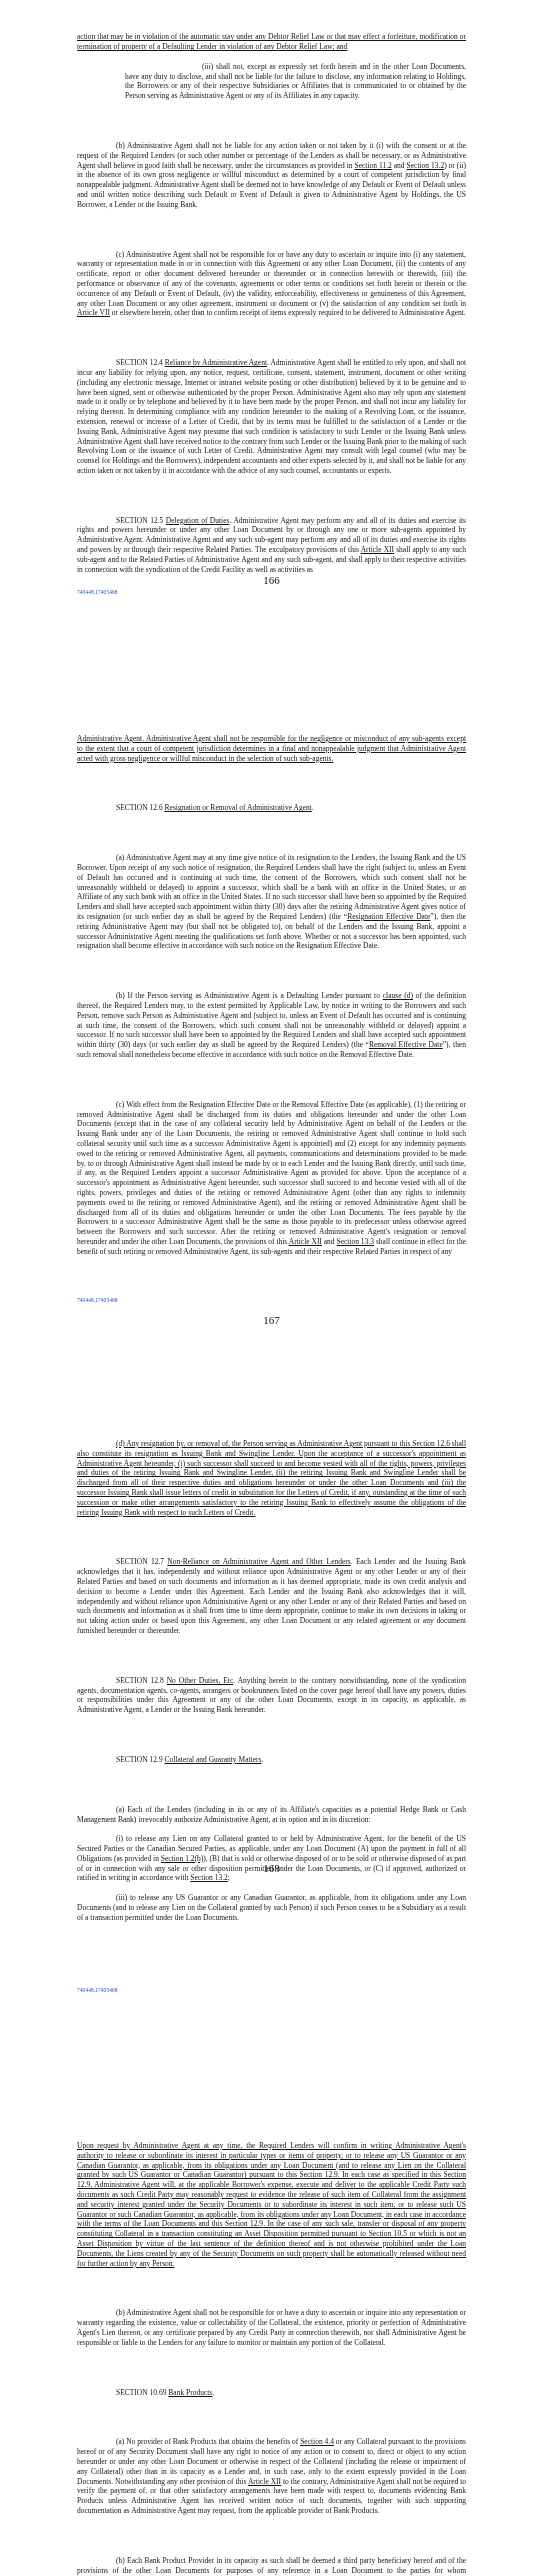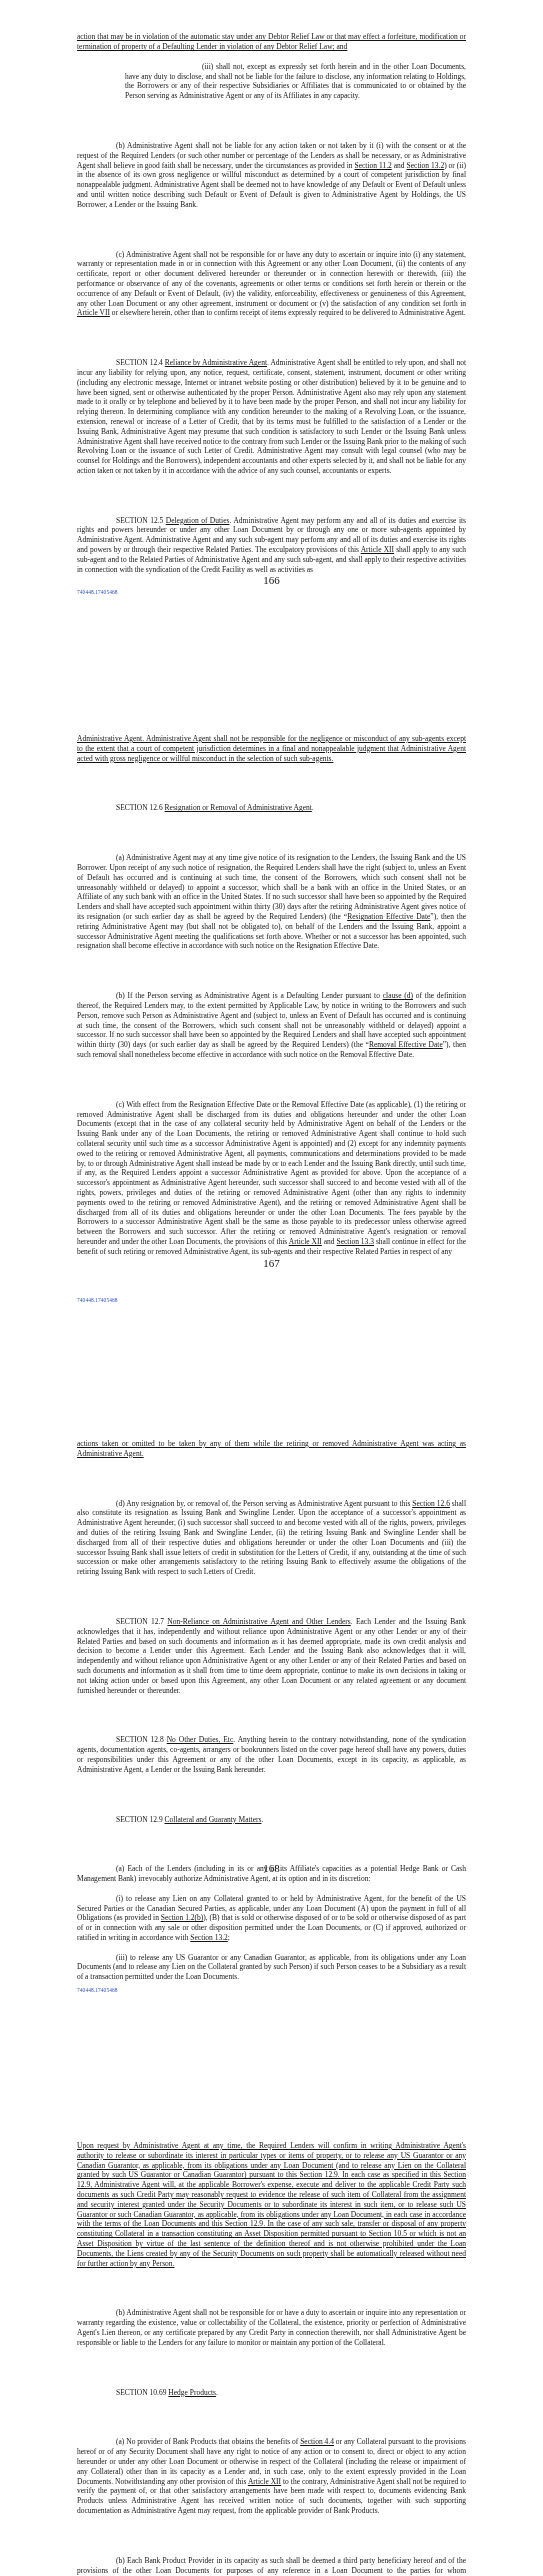--- a/index.html
+++ b/index.html
@@ -59,38 +59,37 @@
   <div class="page-number" style="top:574px">166</div>
   <div class="footer-ref" style="top:589px">740448.17405468</div>
 
   <div class="page-body" style="top:716px">
       <p class="para cont"><span>Administrative Agent. Administrative Agent shall not be responsible for the negligence or misconduct of any sub-agents except to the extent that a court of competent jurisdiction determines in a final and nonappealable judgment that Administrative Agent acted with gross negligence or willful misconduct in the selection of such sub-agents.</span></p>
       <p class="para ind1"><span>SECTION 12.6 </span><span class="u">Resignation or Removal of Administrative Agent</span><span>.</span></p>
       <p class="para ind1"><span>(a) Administrative Agent may at any time give notice of its resignation to the Lenders, the Issuing Bank and the US Borrower. Upon receipt of any such notice of resignation, the Required Lenders shall have the right (subject to, unless an Event of Default has occurred and is continuing at such time, the consent of the Borrowers, which such consent shall not be unreasonably withheld or delayed) to appoint a successor, which shall be a bank with an office in the United States, or an Affiliate of any such bank with an office in the United States. If no such successor shall have been so appointed by the Required Lenders and shall have accepted such appointment within thirty (30) days after the retiring Administrative Agent gives notice of its resignation (or such earlier day as shall be agreed by the Required Lenders) (the “</span><span class="u">Resignation Effective Date</span><span>”), then the retiring Administrative Agent may (but shall not be obligated to), on behalf of the Lenders and the Issuing Bank, appoint a successor Administrative Agent meeting the qualifications set forth above. Whether or not a successor has been appointed, such resignation shall become effective in accordance with such notice on the Resignation Effective Date.</span></p>
       <p class="para ind1"><span>(b) If the Person serving as Administrative Agent is a Defaulting Lender pursuant to </span><span class="u">clause (d)</span><span> of the definition thereof, the Required Lenders may, to the extent permitted by Applicable Law, by notice in writing to the Borrowers and such Person, remove such Person as Administrative Agent and (subject to, unless an Event of Default has occurred and is continuing at such time, the consent of the Borrowers, which such consent shall not be unreasonably withheld or delayed) appoint a successor. If no such successor shall have been so appointed by the Required Lenders and shall have accepted such appointment within thirty (30) days (or such earlier day as shall be agreed by the Required Lenders) (the “</span><span class="u">Removal Effective Date</span><span>”), then such removal shall nonetheless become effective in accordance with such notice on the Removal Effective Date.</span></p>
       <p class="para ind1"><span>(c) With effect from the Resignation Effective Date or the Removal Effective Date (as applicable), (1) the retiring or removed Administrative Agent shall be discharged from its duties and obligations hereunder and under the other Loan Documents (except that in the case of any collateral security held by Administrative Agent on behalf of the Lenders or the Issuing Bank under any of the Loan Documents, the retiring or removed Administrative Agent shall continue to hold such collateral security until such time as a successor Administrative Agent is appointed) and (2) except for any indemnity payments owed to the retiring or removed Administrative Agent, all payments, communications and determinations provided to be made by, to or through Administrative Agent shall instead be made by or to each Lender and the Issuing Bank directly, until such time, if any, as the Required Lenders appoint a successor Administrative Agent as provided for above. Upon the acceptance of a successor's appointment as Administrative Agent hereunder, such successor shall succeed to and become vested with all of the rights, powers, privileges and duties of the retiring or removed Administrative Agent (other than any rights to indemnity payments owed to the retiring or removed Administrative Agent), and the retiring or removed Administrative Agent shall be discharged from all of its duties and obligations hereunder or under the other Loan Documents. The fees payable by the Borrowers to a successor Administrative Agent shall be the same as those payable to its predecessor unless otherwise agreed between the Borrowers and such successor. After the retiring or removed Administrative Agent's resignation or removal hereunder and under the other Loan Documents, the provisions of this </span><span class="u">Article XII</span><span> and </span><span class="u">Section 13.3</span><span> shall continue in effect for the benefit of such retiring or removed Administrative Agent, its sub-agents and their respective Related Parties in respect of any</span></p>
     </div>
-  <div class="page-number" style="top:1257px">167</div>
+  <div class="page-number" style="top:1314px">167</div>
   <div class="footer-ref" style="top:1297px">740448.17405468</div>
 
   <div class="page-body" style="top:1421px">
-      <p class="para cont"><span>actions taken or omitted to be taken by any of them while the retiring or removed Administrative Agent was acting as Administrative Agent.</span></p>
       <p class="para ind1"><span>(d) Any resignation by, or removal of, the Person serving as Administrative Agent pursuant to this </span><span class="u">Section 12.6</span><span> shall also constitute its resignation as Issuing Bank and Swingline Lender. Upon the acceptance of a successor's appointment as Administrative Agent hereunder, (i) such successor shall succeed to and become vested with all of the rights, powers, privileges and duties of the retiring Issuing Bank and Swingline Lender, (ii) the retiring Issuing Bank and Swingline Lender shall be discharged from all of their respective duties and obligations hereunder or under the other Loan Documents and (iii) the successor Issuing Bank shall issue letters of credit in substitution for the Letters of Credit, if any, outstanding at the time of such succession or make other arrangements satisfactory to the retiring Issuing Bank to effectively assume the obligations of the retiring Issuing Bank with respect to such Letters of Credit.</span></p>
       <p class="para ind1"><span>SECTION 12.7 </span><span class="u">Non-Reliance on Administrative Agent and Other Lenders</span><span>. Each Lender and the Issuing Bank acknowledges that it has, independently and without reliance upon Administrative Agent or any other Lender or any of their Related Parties and based on such documents and information as it has deemed appropriate, made its own credit analysis and decision to become a Lender under this Agreement. Each Lender and the Issuing Bank also acknowledges that it will, independently and without reliance upon Administrative Agent or any other Lender or any of their Related Parties and based on such documents and information as it shall from time to time deem appropriate, continue to make its own decisions in taking or not taking action under or based upon this Agreement, any other Loan Document or any related agreement or any document furnished hereunder or thereunder.</span></p>
       <p class="para ind1"><span>SECTION 12.8 </span><span class="u">No Other Duties, Etc</span><span>. Anything herein to the contrary notwithstanding, none of the syndication agents, documentation agents, co-agents, arrangers or bookrunners listed on the cover page hereof shall have any powers, duties or responsibilities under this Agreement or any of the other Loan Documents, except in its capacity, as applicable, as Administrative Agent, a Lender or the Issuing Bank hereunder.</span></p>
       <p class="para ind1"><span>SECTION 12.9 </span><span class="u">Collateral and Guaranty Matters</span><span>.</span></p>
       <p class="para ind1"><span>(a) Each of the Lenders (including in its or any of its Affiliate's capacities as a potential Hedge Bank or Cash Management Bank) irrevocably authorize Administrative Agent, at its option and in its discretion:</span></p>
       <p class="para blk"><span>(i) to release any Lien on any Collateral granted to or held by Administrative Agent, for the benefit of the US Secured Parties or the Canadian Secured Parties, as applicable, under any Loan Document (A) upon the payment in full of all Obligations (as provided in </span><span class="u">Section 1.2(b)</span><span>), (B) that is sold or otherwise disposed of or to be sold or otherwise disposed of as part of or in connection with any sale or other disposition permitted under the Loan Documents, or (C) if approved, authorized or ratified in writing in accordance with </span><span class="u">Section 13.2</span><span>;</span></p>
       <p class="para blk"><span>(iii) to release any US Guarantor or any Canadian Guarantor, as applicable, from its obligations under any Loan Documents (and to release any Lien on the Collateral granted by such Person) if such Person ceases to be a Subsidiary as a result of a transaction permitted under the Loan Documents.</span></p>
     </div>
   <div class="page-number" style="top:1862px">168</div>
   <div class="footer-ref" style="top:1987px">740448.17405468</div>
 
   <div class="page-body" style="top:2123px">
       <p class="para cont"><span>Upon request by Administrative Agent at any time, the Required Lenders will confirm in writing Administrative Agent's authority to release or subordinate its interest in particular types or items of property, or to release any US Guarantor or any Canadian Guarantor, as applicable, from its obligations under any Loan Document (and to release any Lien on the Collateral granted by such US Guarantor or Canadian Guarantor) pursuant to this </span><span class="u">Section 12.9</span><span>. In each case as specified in this </span><span class="u">Section 12.9</span><span>, Administrative Agent will, at the applicable Borrower's expense, execute and deliver to the applicable Credit Party such documents as such Credit Party may reasonably request to evidence the release of such item of Collateral from the assignment and security interest granted under the Security Documents or to subordinate its interest in such item, or to release such US Guarantor or such Canadian Guarantor, as applicable, from its obligations under any Loan Document, in each case in accordance with the terms of the Loan Documents and this </span><span class="u">Section 12.9</span><span>. In the case of any such sale, transfer or disposal of any property constituting Collateral in a transaction constituting an Asset Disposition permitted pursuant to </span><span class="u">Section 10.5</span><span> or which is not an Asset Disposition by virtue of the last sentence of the definition thereof and is not otherwise prohibited under the Loan Documents, the Liens created by any of the Security Documents on such property shall be automatically released without need for further action by any Person.</span></p>
       <p class="para ind1"><span>(b) Administrative Agent shall not be responsible for or have a duty to ascertain or inquire into any representation or warranty regarding the existence, value or collectability of the Collateral, the existence, priority or perfection of Administrative Agent's Lien thereon, or any certificate prepared by any Credit Party in connection therewith, nor shall Administrative Agent be responsible or liable to the Lenders for any failure to monitor or maintain any portion of the Collateral.</span></p>
-      <p class="para ind1"><span>SECTION 10.69 </span><span class="u">Hedge Products</span><span>.</span></p>
+      <p class="para ind1"><span>SECTION 10.69 </span><span class="u">Bank Products</span><span>.</span></p>
       <p class="para ind1"><span>(a) No provider of Bank Products that obtains the benefits of </span><span class="u">Section 4.4</span><span> or any Collateral pursuant to the provisions hereof or of any Security Document shall have any right to notice of any action or to consent to, direct or object to any action hereunder or under any other Loan Document or otherwise in respect of the Collateral (including the release or impairment of any Collateral) other than in its capacity as a Lender and, in such case, only to the extent expressly provided in the Loan Documents. Notwithstanding any other provision of this </span><span class="u">Article XII</span><span> to the contrary, Administrative Agent shall not be required to verify the payment of, or that other satisfactory arrangements have been made with respect to, documents evidencing Bank Products unless Administrative Agent has received written notice of such documents, together with such supporting documentation as Administrative Agent may request, from the applicable provider of Bank Products.</span></p>
       <p class="para ind1"><span>(b) Each Bank Product Provider in its capacity as such shall be deemed a third party beneficiary hereof and of the provisions of the other Loan Documents for purposes of any reference in a Loan Document to the parties for whom Administrative Agent is acting. Administrative Agent hereby agrees to act as agent for such Bank Product Providers and, by virtue of entering into a Bank Product Agreement, the applicable Bank Product Provider shall be automatically deemed to have appointed Administrative Agent as its agent and to have accepted the benefits of the Loan Documents. It is understood and agreed that the rights and benefits of each Bank Product Provider under the Loan Documents consist exclusively of such Bank Product Provider's being a beneficiary of the Liens and security interests (and, if applicable, guarantees) granted to Administrative Agent and the right to share in payments and collections out of the Collateral as more fully set forth herein. In addition, each Bank Product Provider, by virtue of entering into a Bank Product Agreement, shall be automatically deemed to have agreed that Administrative Agent shall have the right, but shall have no obligation, to establish, maintain, modify, or release Reserves in respect of the Bank Product Obligations and that if Reserves are established there is no obligation on the part of Administrative Agent to determine or insure whether the amount of any such reserve is appropriate or not. In connection with any such distribution of payments</span></p>
     </div>
 
 </div>
 
 
 </body></html>

